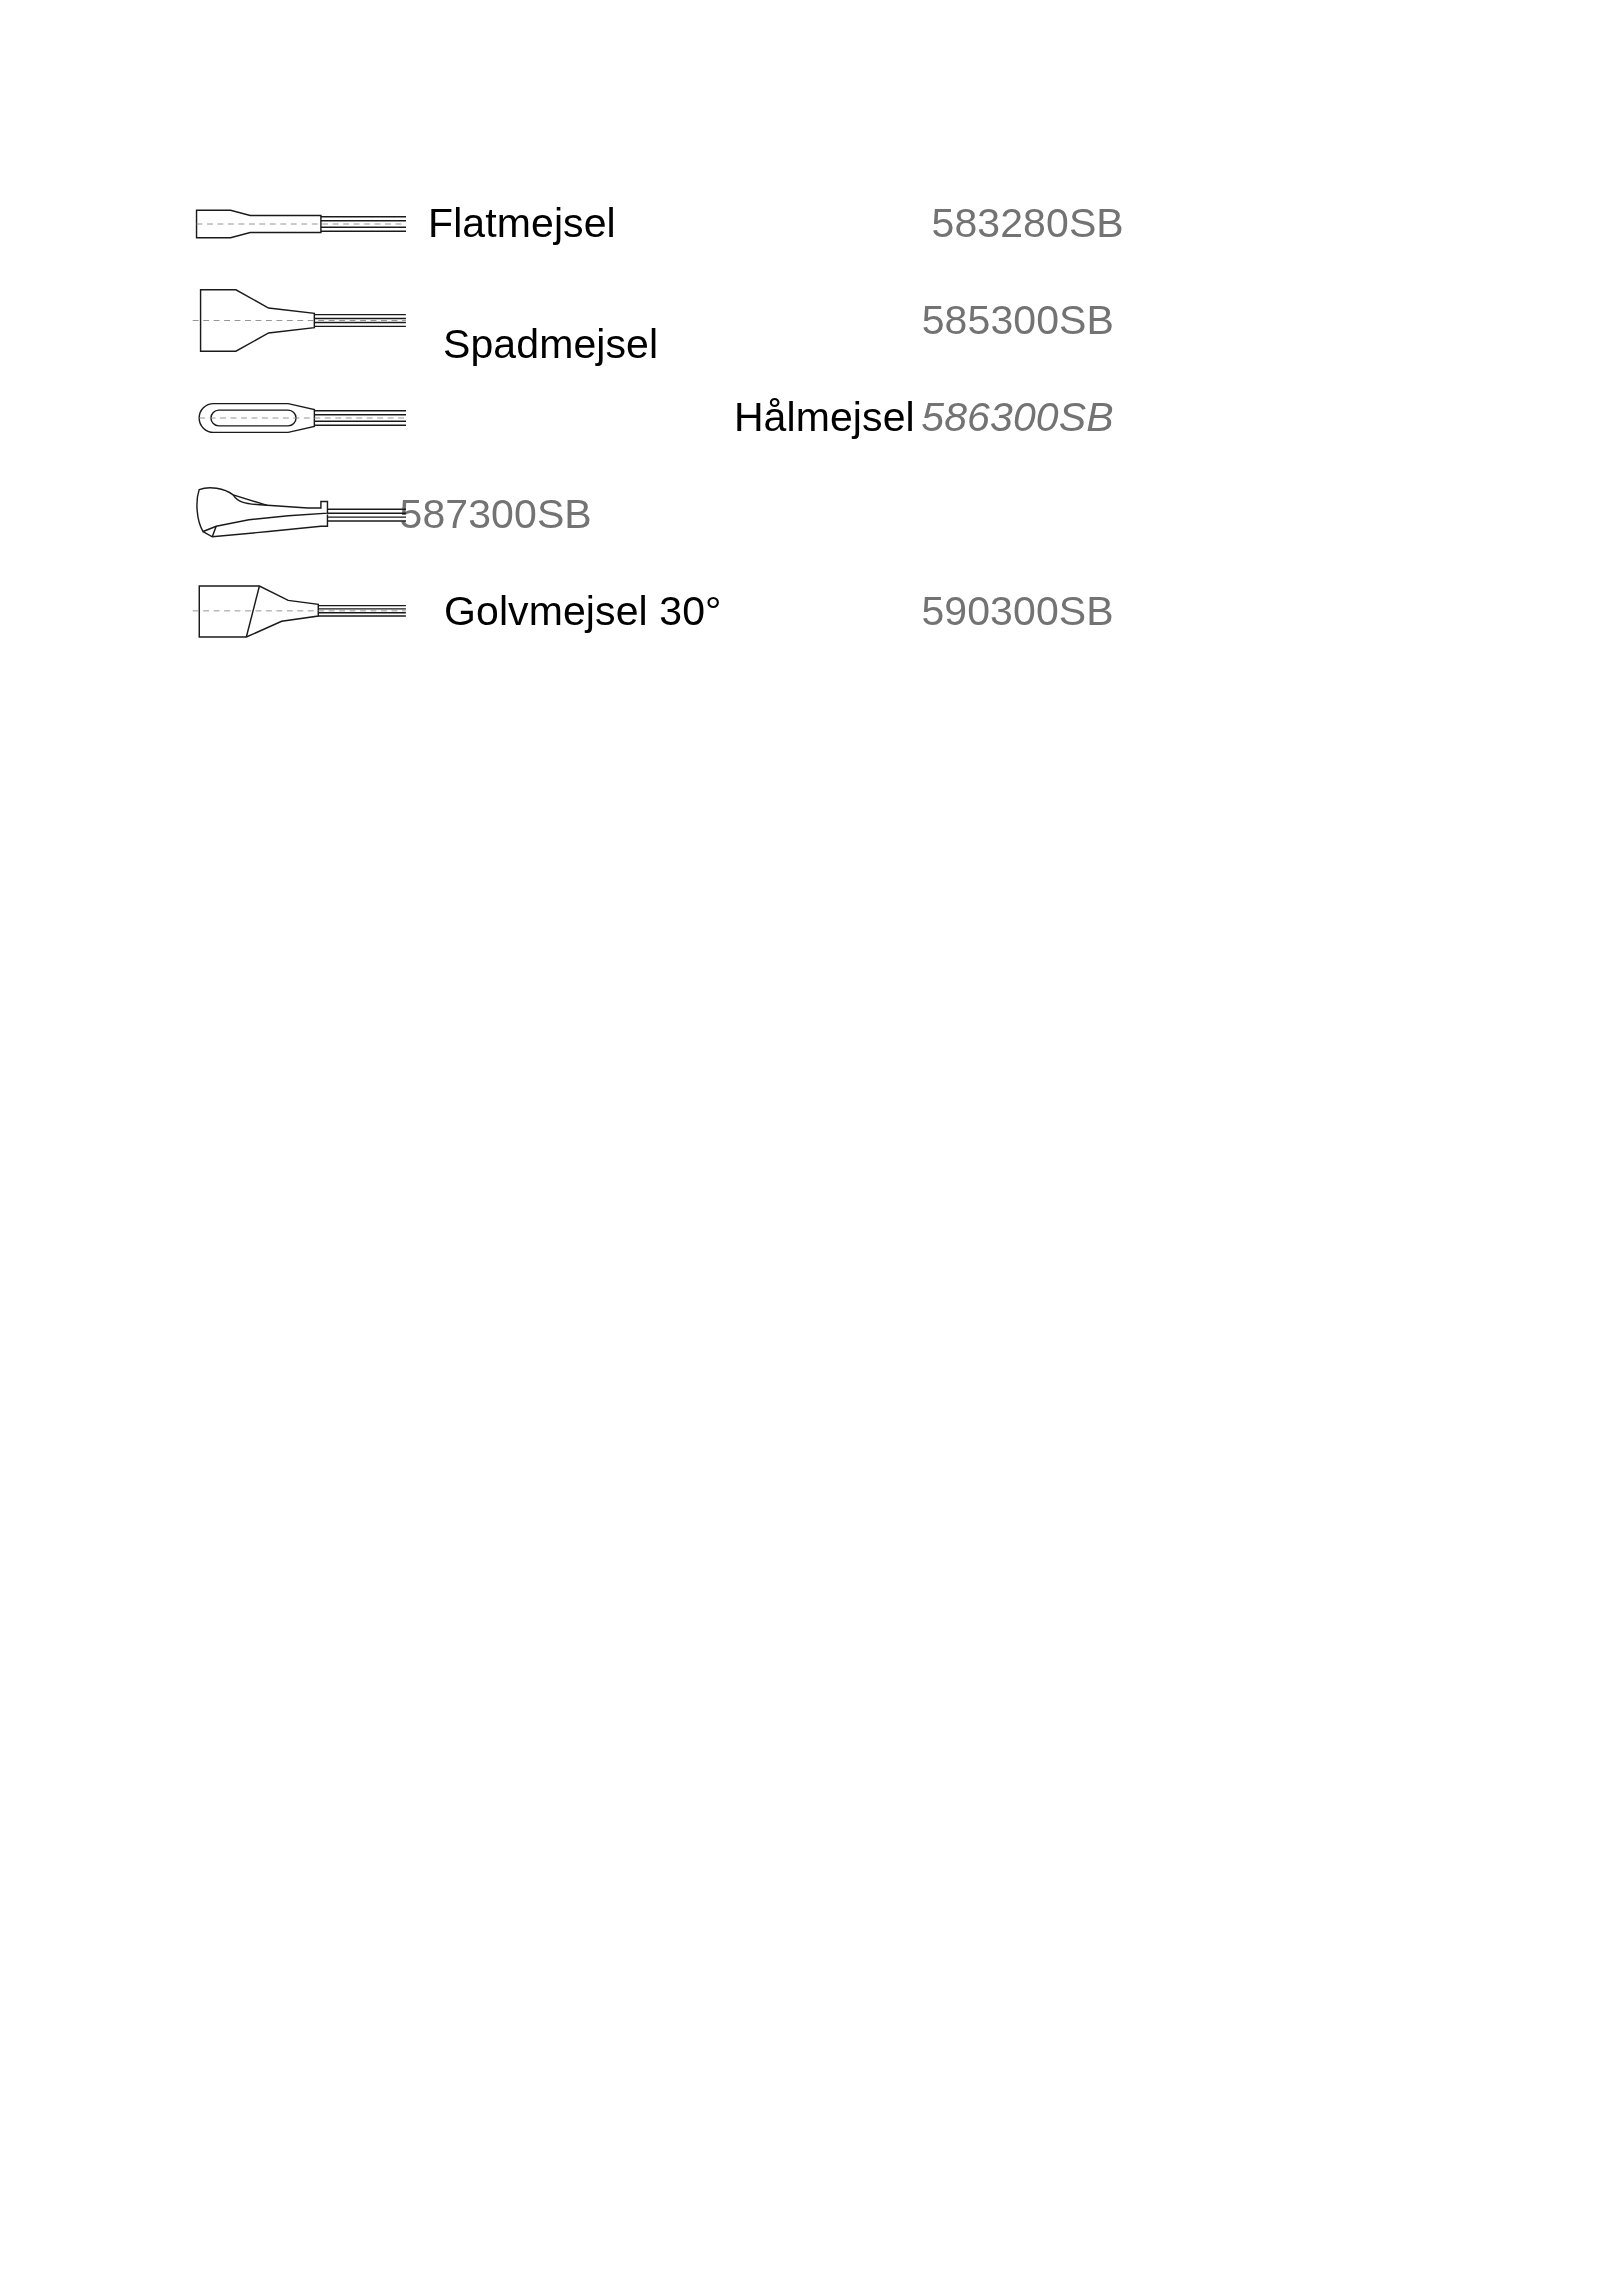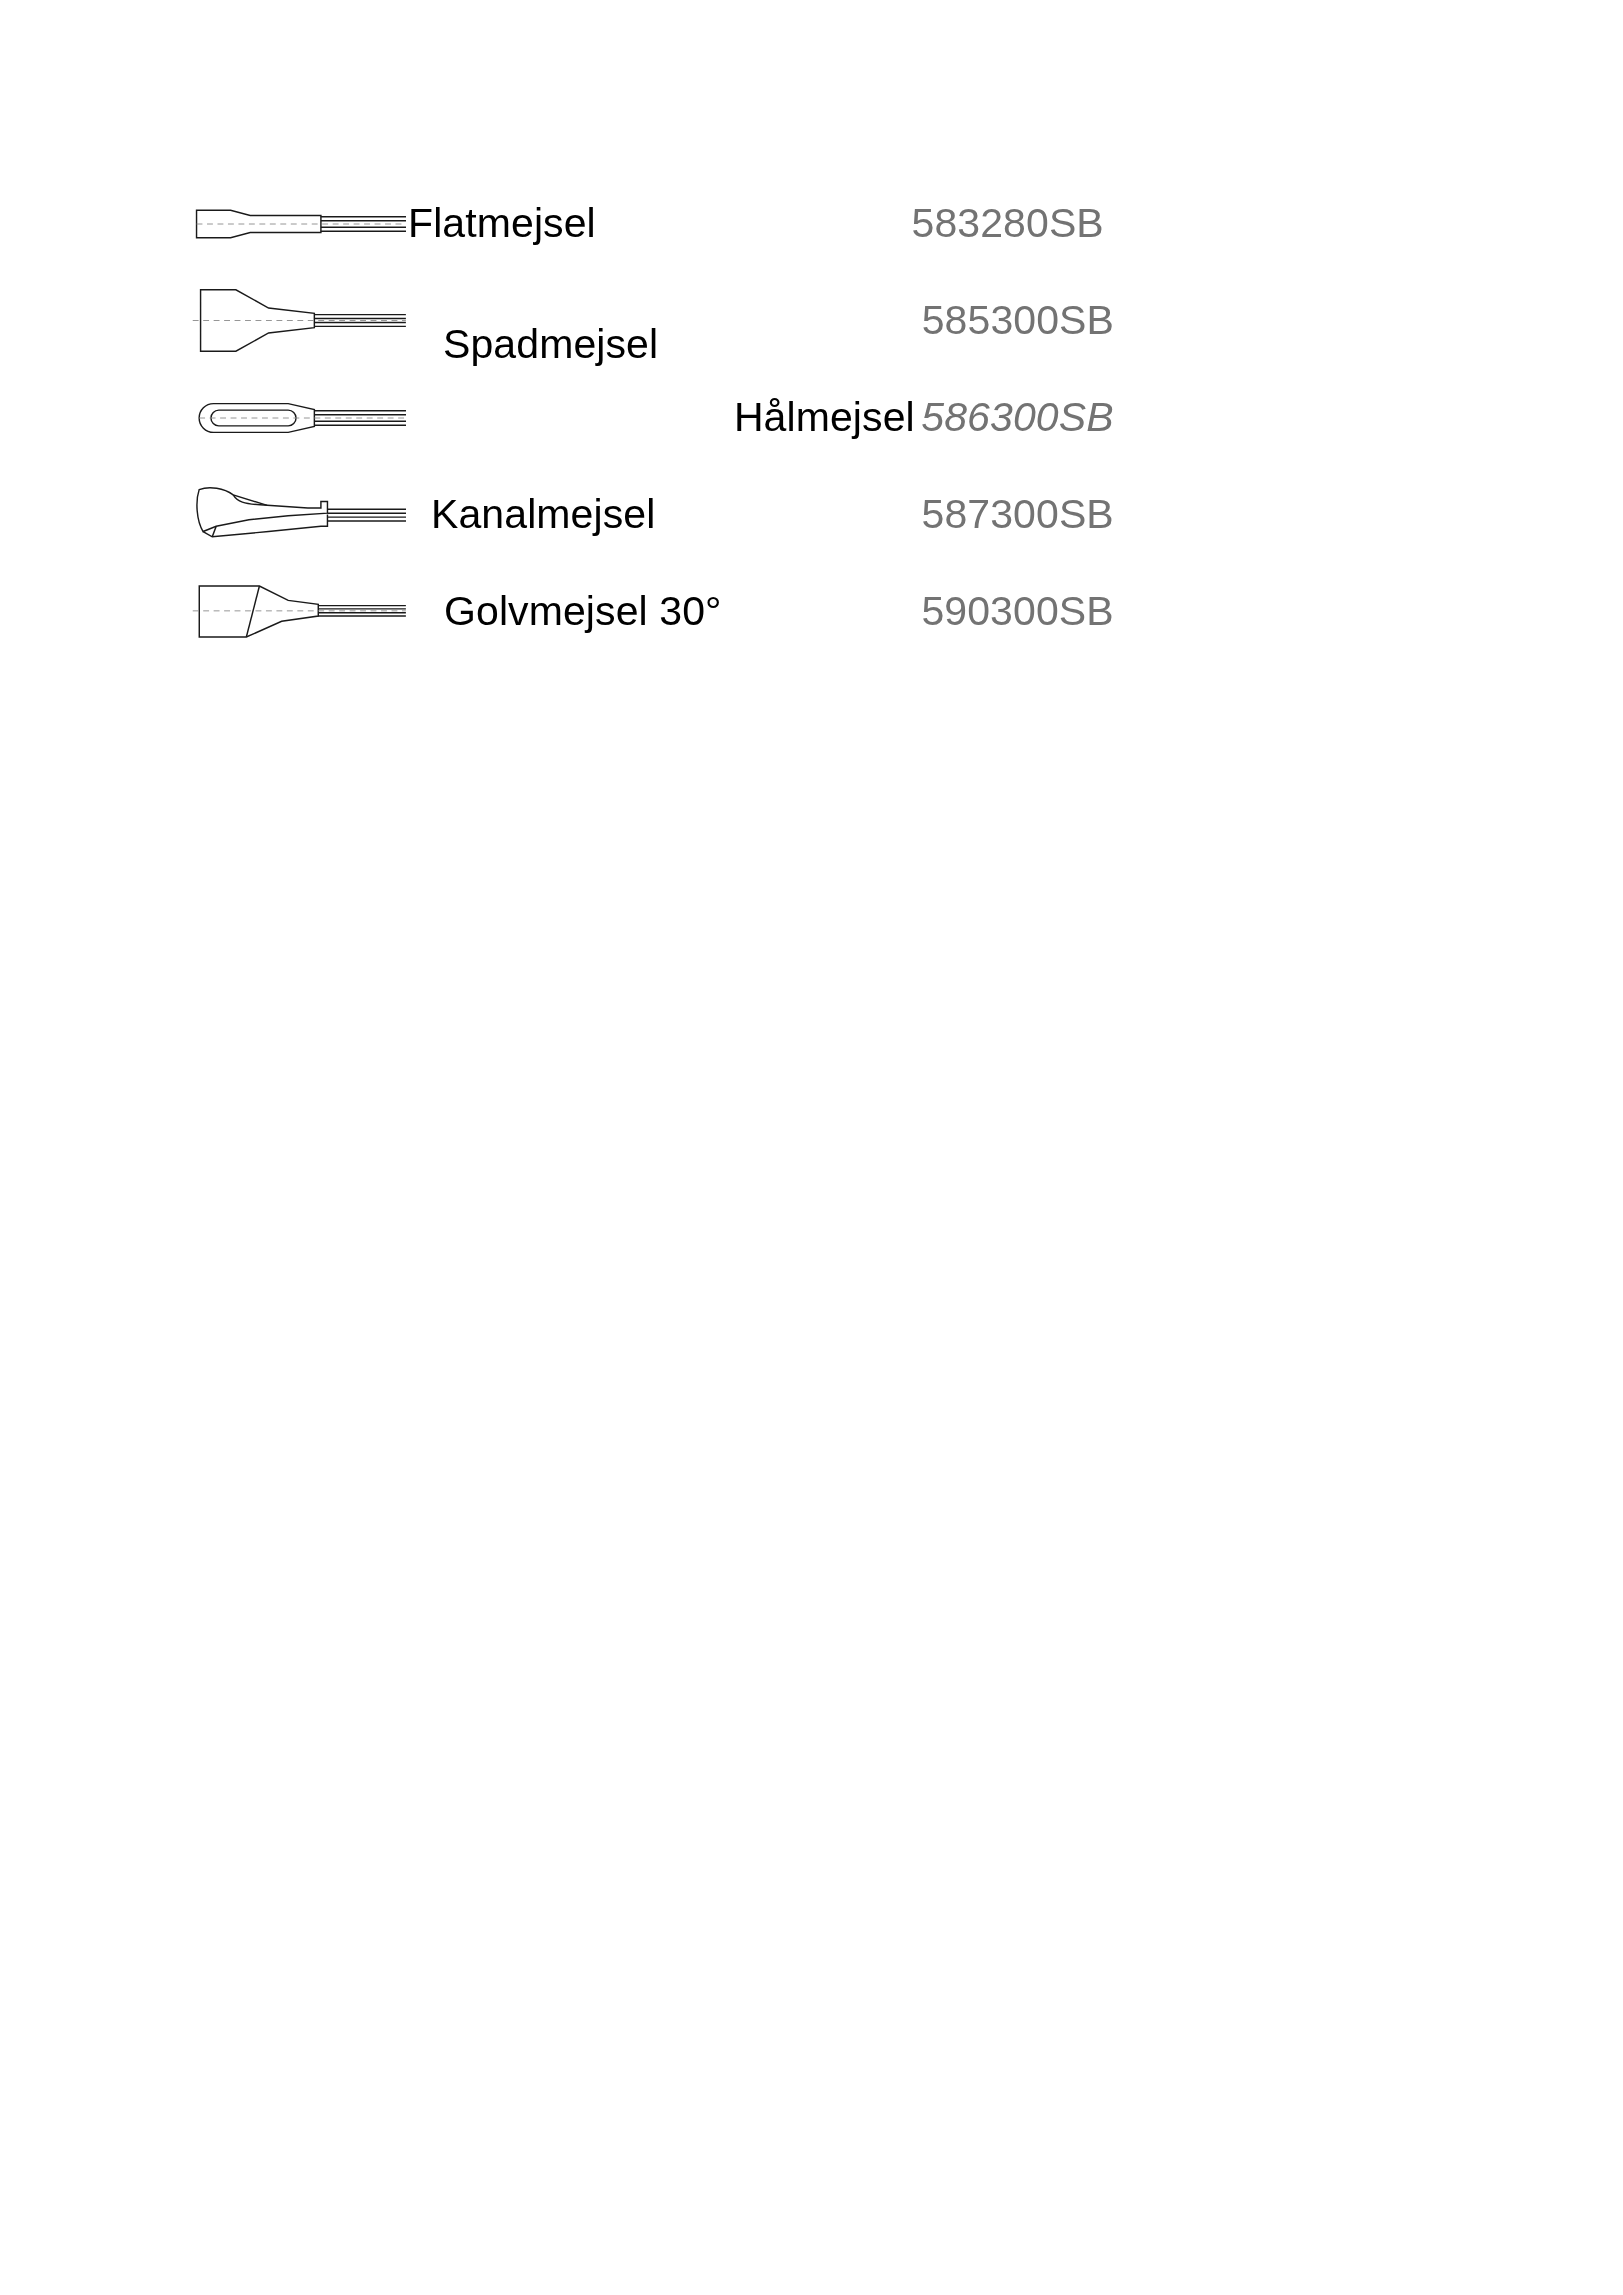--- a/index.html
+++ b/index.html
@@ -57,21 +57,21 @@
   }
   .code-cell {
     flex: 0 0 340px;
     font-size: 41px;
     line-height: 1;
     letter-spacing: 0.1px;
     color: #737373;
     white-space: nowrap;
   }
   
-  .row-0 .name-cell { margin-left: 2px; }
+  .row-0 .name-cell { margin-left: 22px; }
   .row-1 .name-cell { margin-left: 11.8px; }
   .row-2 .name-cell { margin-left: 37px; margin-top: 48px; }
   .row-3 .name-cell { margin-left: 11.8px; text-align: right; }
   .row-4 .name-cell { margin-left: 25px; }
   .row-5 .name-cell { margin-left: 38px; }
 
   .row-0 .code-cell { margin-left: 6.5px; }
   .row-1 .code-cell { margin-left: 6.5px; }
   .row-2 .code-cell { margin-left: -18.3px; }
   .row-3 .code-cell { margin-left: 6.5px; font-style: italic; }
@@ -146,21 +146,20 @@
             <path d="M20,86 L34,94 L120,86 L200,78 L210,78 L210,60"></path>
             <path d="M34,94 L40,78"></path>
             <path d="M66,30 C72,40 80,44 118,46"></path>
             <path d="M210,52 L330,52"></path>
             <path d="M210,70 L330,70"></path>
             <path d="M210,58 L330,58"></path>
             <path d="M210,64 L330,64"></path>
           </g>
         </svg>
       </div>
-      <div class="name-cell">Kanalmejsel</div>
       <div class="code-cell">587300SB</div>
     </div>
 
     <div class="row row-5">
       <div class="tool-cell">
         <svg class="tool-svg" width="216" height="85" viewBox="0 0 330 130">
           <g fill="none" stroke="#1a1a1a" stroke-width="2.2">
             <path d="M14,26 L14,104 L86,104 L140,80 L196,72 L196,54 L150,48 L106,26 Z"></path>
             <path d="M86,104 L106,26"></path>
             <path d="M196,56 L330,56"></path>

